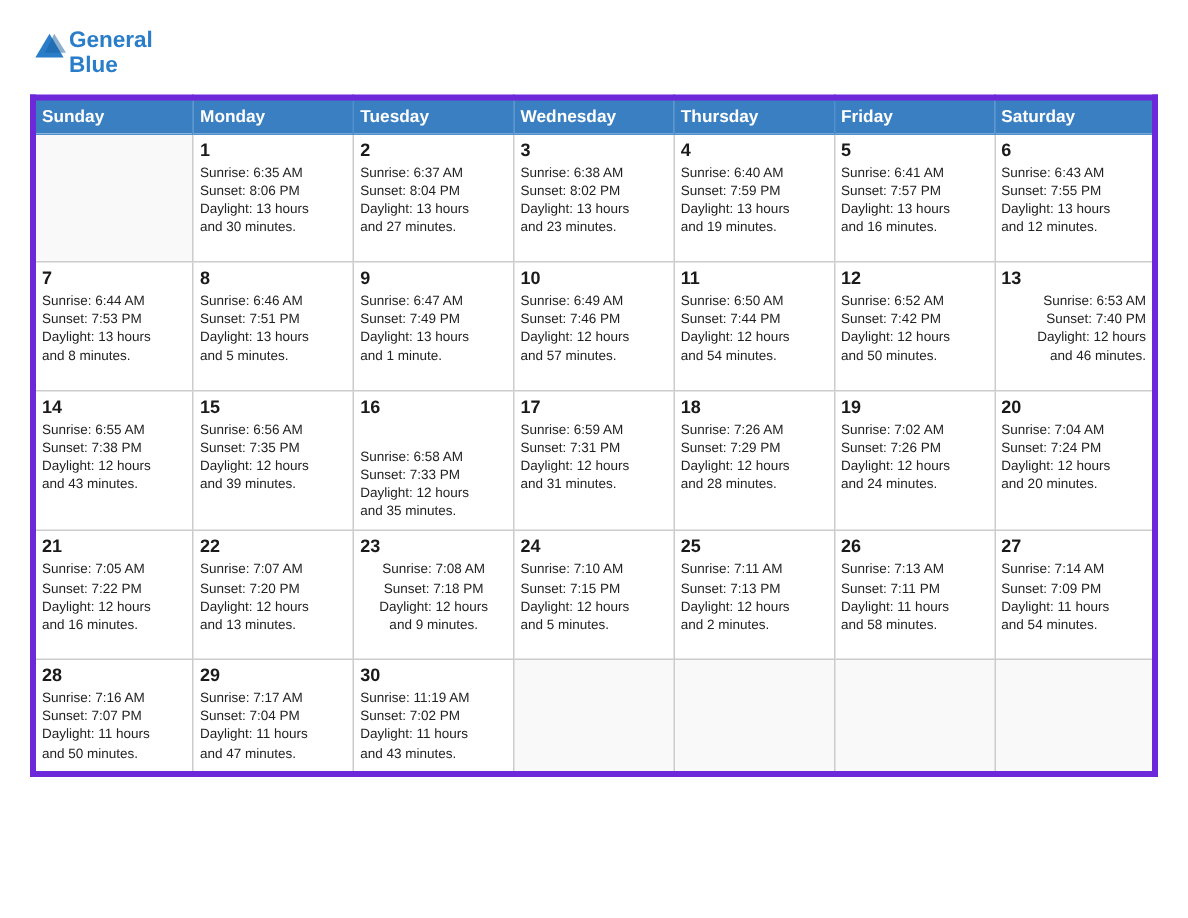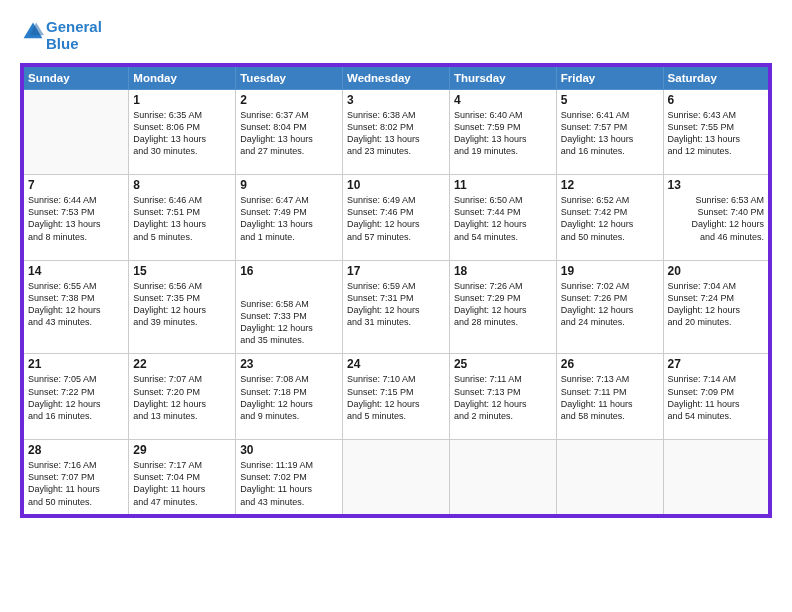--- a/index.html
+++ b/index.html
@@ -293,21 +293,21 @@
           </td>
           <td>
             <div class="day-number">22</div>
             <div class="cell-text" style="white-space: pre-line;">Sunrise: 7:07 AM
 Sunset: 7:20 PM
 Daylight: 12 hours
 and 13 minutes.</div>
           </td>
           <td>
             <div class="day-number">23</div>
-            <div class="cell-text" style="white-space: pre-line;">Sunrise: 7:08 AM
+            <div class="cell-text" style="white-space: pre-line; text-align: center;">Sunrise: 7:08 AM
 Sunset: 7:18 PM
 Daylight: 12 hours
 and 9 minutes.</div>
           </td>
           <td>
             <div class="day-number">24</div>
             <div class="cell-text" style="white-space: pre-line;">Sunrise: 7:10 AM
 Sunset: 7:15 PM
 Daylight: 12 hours
 and 5 minutes.</div>

